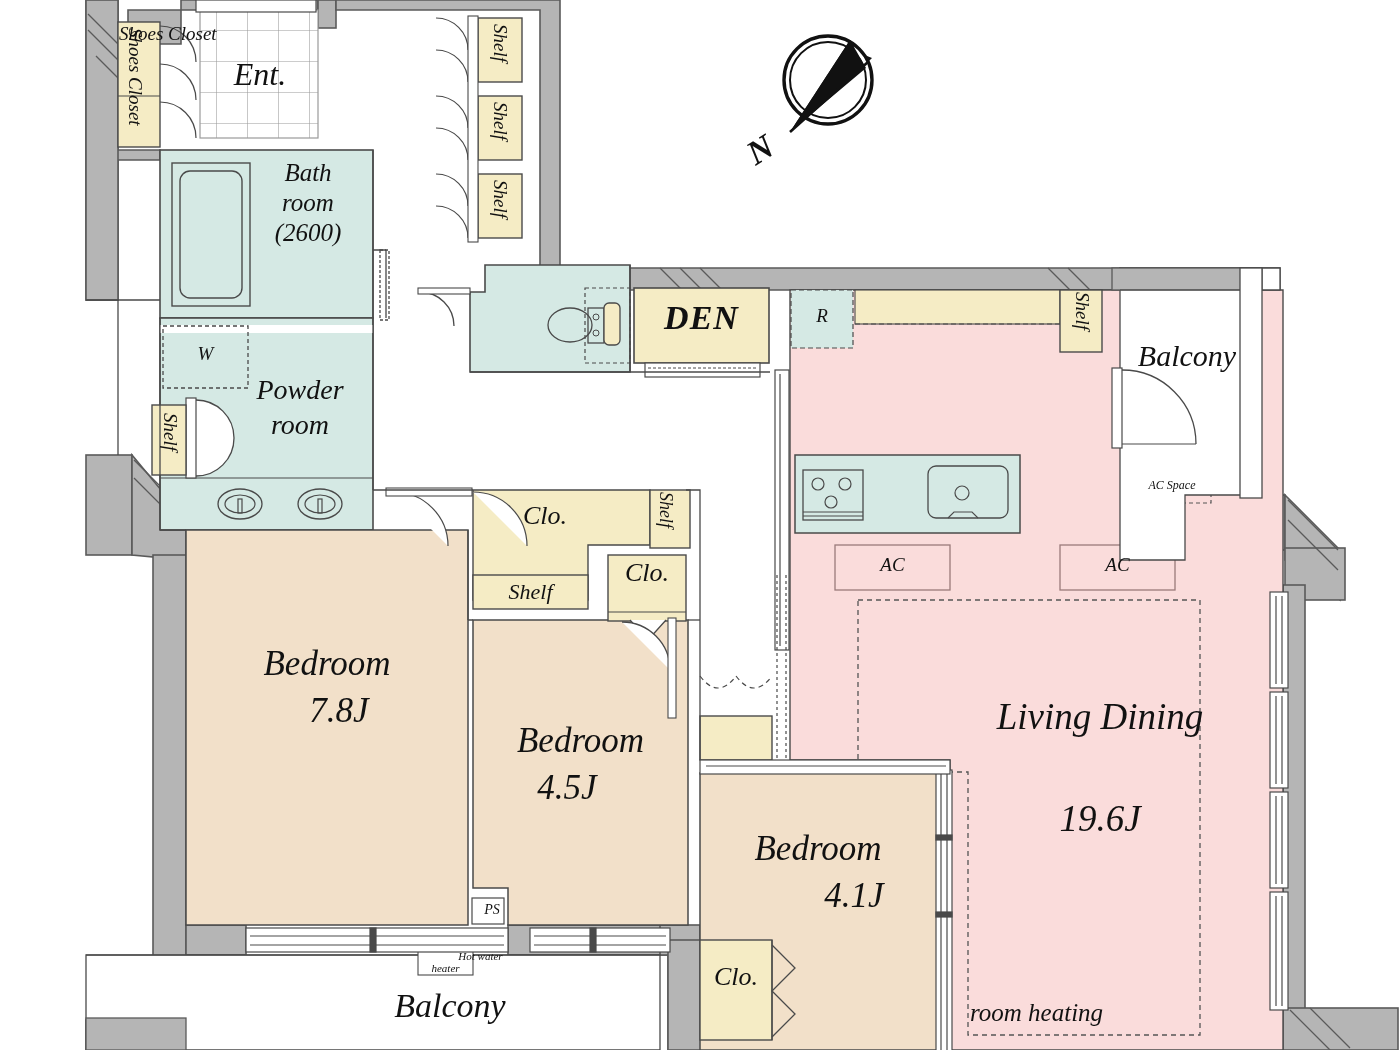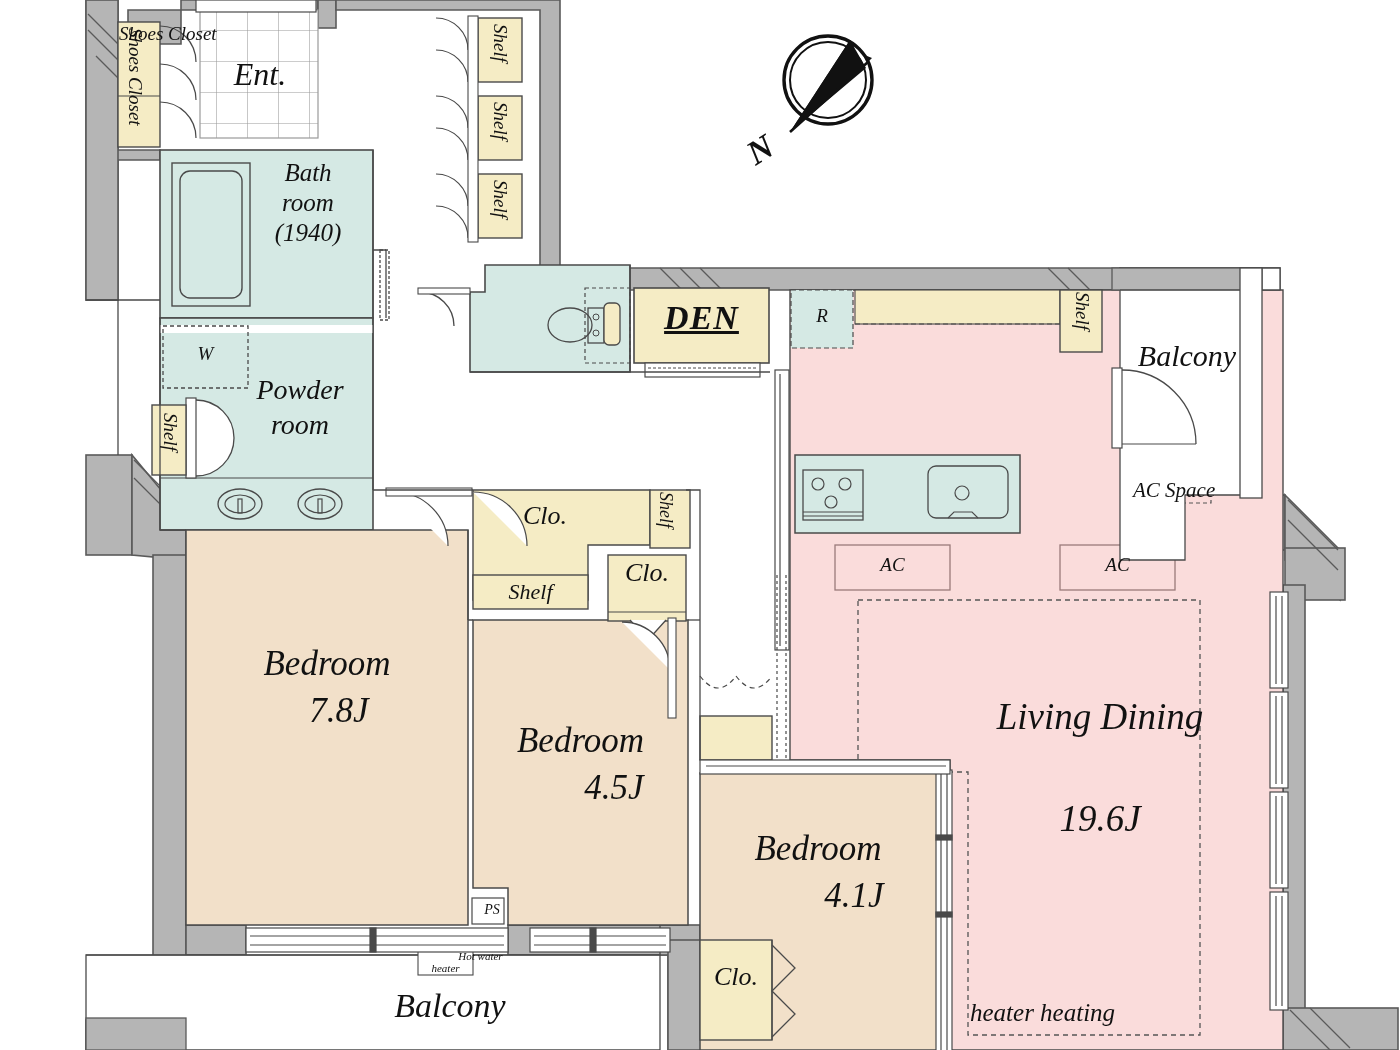--- a/index.html
+++ b/index.html
@@ -3,21 +3,21 @@
 <meta charset="utf-8">
 <style>
   html,body{margin:0;padding:0;background:#ffffff;}
   body{width:1400px;height:1050px;font-family:"Liberation Serif",serif;overflow:hidden;}
   #plan{position:relative;width:1400px;height:1050px;background:#fff;}
   svg{position:absolute;left:0;top:0;}
   .lbl{position:absolute;color:#111;font-family:"Liberation Serif",serif;font-style:italic;white-space:pre;line-height:1.06;}
   .room{font-size:35px;text-align:center;}
   .room.big{font-size:37px;}
   .small{font-size:19px;text-align:center;}
-  .tiny{font-size:21px;text-align:center;}
+  .tiny{font-size:12px;text-align:center;}
   .xtiny{font-size:11px;text-align:center;}
   .vert{writing-mode:vertical-rl;}
   .den{font-size:34px;font-weight:bold;letter-spacing:1px;}
   .ent{font-size:32px;}
 </style>
 </head>
 <body>
 
 <div id="plan">
 
@@ -325,57 +325,57 @@
 
 <div class="lbl small" style="left:119px;top:24px;width:40px;height:120px;">Shoes Closet</div>
 <div class="lbl small vert" style="left:125px;top:28px;">Shoes Closet</div>
 
 <div class="lbl small vert" style="left:490px;top:24px;">Shelf</div>
 <div class="lbl small vert" style="left:490px;top:102px;">Shelf</div>
 <div class="lbl small vert" style="left:490px;top:180px;">Shelf</div>
 
 <div class="lbl room" style="left:253px;top:160px;width:110px;font-size:25px;">Bath</div>
 <div class="lbl room" style="left:253px;top:190px;width:110px;font-size:25px;">room</div>
-<div class="lbl room" style="left:253px;top:220px;width:110px;font-size:25px;">(1940)</div>
+<div class="lbl room" style="left:253px;top:220px;width:110px;font-size:25px;">(2600)</div>
 
 <div class="lbl small" style="left:163px;top:344px;width:85px;">W</div>
 <div class="lbl small vert" style="left:160px;top:413px;">Shelf</div>
 
 <div class="lbl room" style="left:210px;top:375px;width:180px;font-size:28px;">Powder</div>
 <div class="lbl room" style="left:210px;top:410px;width:180px;font-size:28px;">room</div>
 
-<div class="lbl den" style="left:634px;top:300px;width:135px;text-align:center;text-decoration:underline;">DEN</div>
+<div class="lbl den" style="left:634px;top:300px;width:135px;text-align:center;">DEN</div>
 
 <div class="lbl small" style="left:791px;top:306px;width:62px;">R</div>
 <div class="lbl small vert" style="left:1072px;top:292px;">Shelf</div>
 
 <div class="lbl room" style="left:1112px;top:340px;width:150px;font-size:30px;">Balcony</div>
 <div class="lbl tiny" style="left:1133px;top:479px;width:78px;">AC Space</div>
 
 <div class="lbl small" style="left:835px;top:555px;width:115px;">AC</div>
 <div class="lbl small" style="left:1060px;top:555px;width:115px;">AC</div>
 
 <div class="lbl room" style="left:186px;top:645px;width:282px;">Bedroom</div>
 <div class="lbl room" style="left:186px;top:692px;width:306px;">7.8J</div>
 
 <div class="lbl small" style="left:490px;top:502px;width:110px;font-size:26px;">Clo.</div>
 <div class="lbl small vert" style="left:656px;top:492px;font-size:18px;">Shelf</div>
 <div class="lbl small" style="left:473px;top:580px;width:115px;font-size:22px;">Shelf</div>
 <div class="lbl small" style="left:608px;top:559px;width:78px;font-size:26px;">Clo.</div>
 
 <div class="lbl room" style="left:473px;top:722px;width:215px;">Bedroom</div>
-<div class="lbl room" style="left:473px;top:769px;width:188px;padding-left:47px;">4.5J</div>
+<div class="lbl room" style="left:473px;top:769px;width:188px;">4.5J</div>
 
 <div class="lbl room" style="left:700px;top:830px;width:236px;">Bedroom</div>
 <div class="lbl room" style="left:700px;top:877px;width:236px;margin-left:36px;">4.1J</div>
 <div class="lbl small" style="left:700px;top:963px;width:72px;font-size:26px;">Clo.</div>
 
 <div class="lbl room big" style="left:950px;top:697px;width:300px;">Living Dining</div>
 <div class="lbl room big" style="left:950px;top:799px;width:300px;">19.6J</div>
-<div class="lbl small" style="left:970px;top:1000px;width:200px;text-align:left;font-size:25px;">heater heating</div>
+<div class="lbl small" style="left:970px;top:1000px;width:200px;text-align:left;font-size:25px;">room heating</div>
 
 <div class="lbl xtiny" style="left:472px;top:903px;width:40px;font-size:14px;">PS</div>
 <div class="lbl xtiny" style="left:418px;top:951px;width:55px;margin-left:35px;">Hot water</div>
 <div class="lbl xtiny" style="left:418px;top:963px;width:55px;">heater</div>
 
 <div class="lbl room" style="left:300px;top:988px;width:300px;font-size:34px;">Balcony</div>
 
 <div class="lbl" style="left:748px;top:132px;font-size:34px;font-weight:bold;transform:rotate(-32deg);">N</div>
 
 </div>

